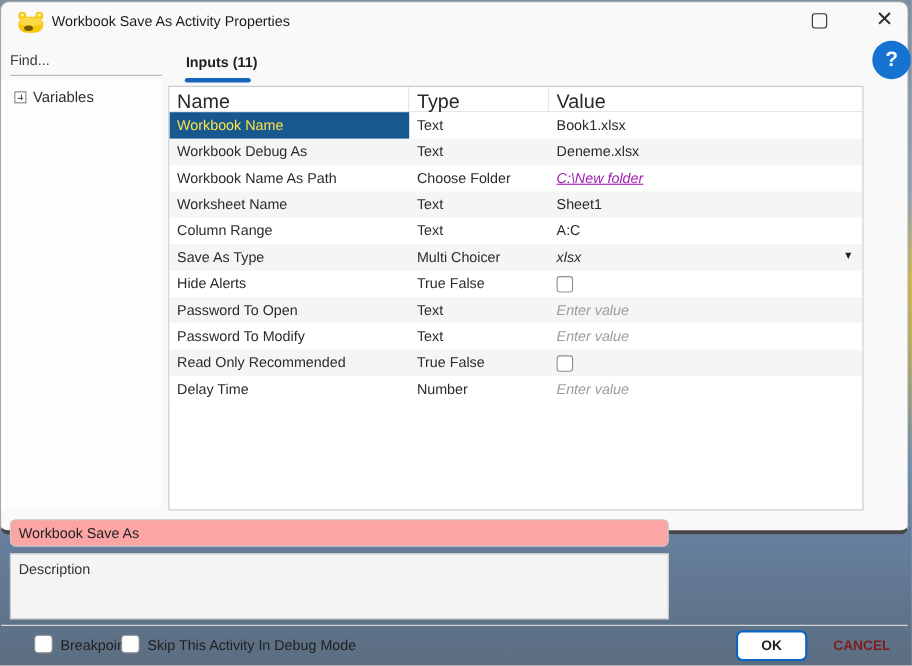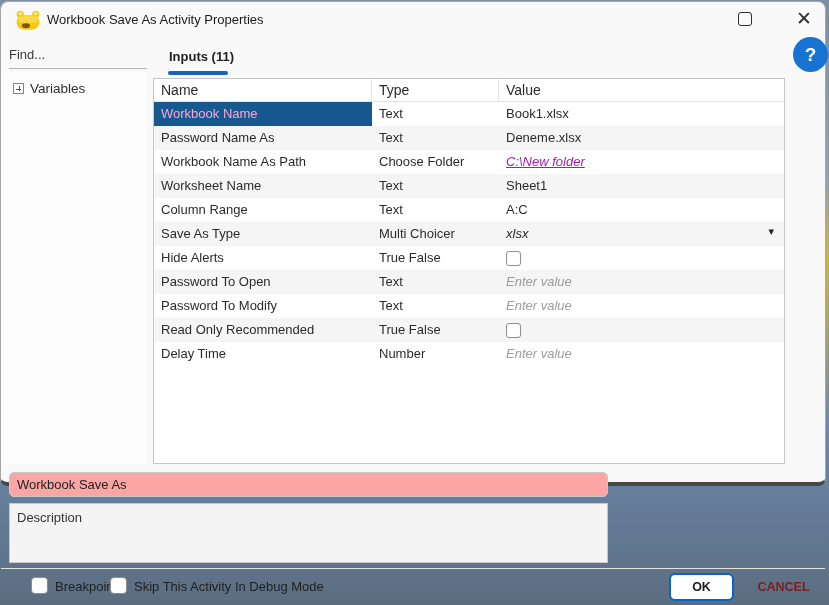--- a/index.html
+++ b/index.html
@@ -47,29 +47,29 @@
   .tree-label { font-size: 13.5px; color: #2e2e2e; text-align: center; }
   
   .tab { position: absolute; left: 168px; top: 47px; font-size: 13px; font-weight: bold; color: #1f1f1f; cursor: pointer; }
   .tab-underline { position: absolute; left: 167px; top: 69px; width: 60px; height: 4px; background: #1765bd; border-radius: 2px; }
   
   .grid {
     position: absolute; left: 152px; top: 76px; width: 632px; height: 386px;
     background: #fff; border: 1px solid #c6c6c6; overflow: hidden;
   }
   .ghead { display: flex; height: 23px; border-bottom: 1px solid #e4e4e4; background: #fff; }
-  .hcell { font-size: 14px; color: #2a2a2a; padding: 3px 0 0 7px; border-right: 1px solid #e4e4e4; }
+  .hcell { font-size: 18px; color: #2a2a2a; padding: 3px 0 0 7px; border-right: 1px solid #e4e4e4; }
   .hcell:last-child { border-right: none; }
   .col-name { width: 218px; flex: 0 0 auto; }
   .col-type { width: 127px; flex: 0 0 auto; }
   .col-value { flex: 1 1 auto; }
   .trow { display: flex; height: 24px; background: #fff; cursor: pointer; }
   .trow.striped { background: #f5f5f5; }
   .cell { font-size: 13px; color: #2b2b2b; padding: 4px 0 0 7px; white-space: nowrap; overflow: hidden; position: relative; }
-  .cell.col-name.selected { background: #17598f; color: #f9a8d4; }
+  .cell.col-name.selected { background: #17598f; color: #fde047; }
   .vk-link { font-style: italic; text-decoration: underline; color: #a21caf; text-align: center; }
   .vk-dropdown { font-style: italic; }
   .vk-placeholder { font-style: italic; color: #9c9c9c; }
   .dd-arrow { position: absolute; right: 10px; top: 3px; font-size: 11px; color: #222; font-style: normal; }
   .row-checkbox {
     display: inline-block; width: 15px; height: 15px; margin-top: -1px;
     border: 1px solid #8f8f8f; border-radius: 3px; background: #fff; vertical-align: middle;
   }
   
   .name-input {
@@ -145,21 +145,21 @@
       <div class="hcell col-type">Type</div>
       <div class="hcell col-value">Value</div>
     </div>
     <div>
         <div class="trow">
       <div class="cell col-name selected">Workbook Name</div>
       <div class="cell col-type">Text</div>
       <div class="cell col-value"><span class="vk-text">Book1.xlsx</span></div>
     </div>
         <div class="trow striped">
-      <div class="cell col-name">Password Name As</div>
+      <div class="cell col-name">Workbook Debug As</div>
       <div class="cell col-type">Text</div>
       <div class="cell col-value"><span class="vk-text">Deneme.xlsx</span></div>
     </div>
         <div class="trow">
       <div class="cell col-name">Workbook Name As Path</div>
       <div class="cell col-type">Choose Folder</div>
       <div class="cell col-value"><span class="vk-link">C:\New folder</span></div>
     </div>
         <div class="trow striped">
       <div class="cell col-name">Worksheet Name</div>

